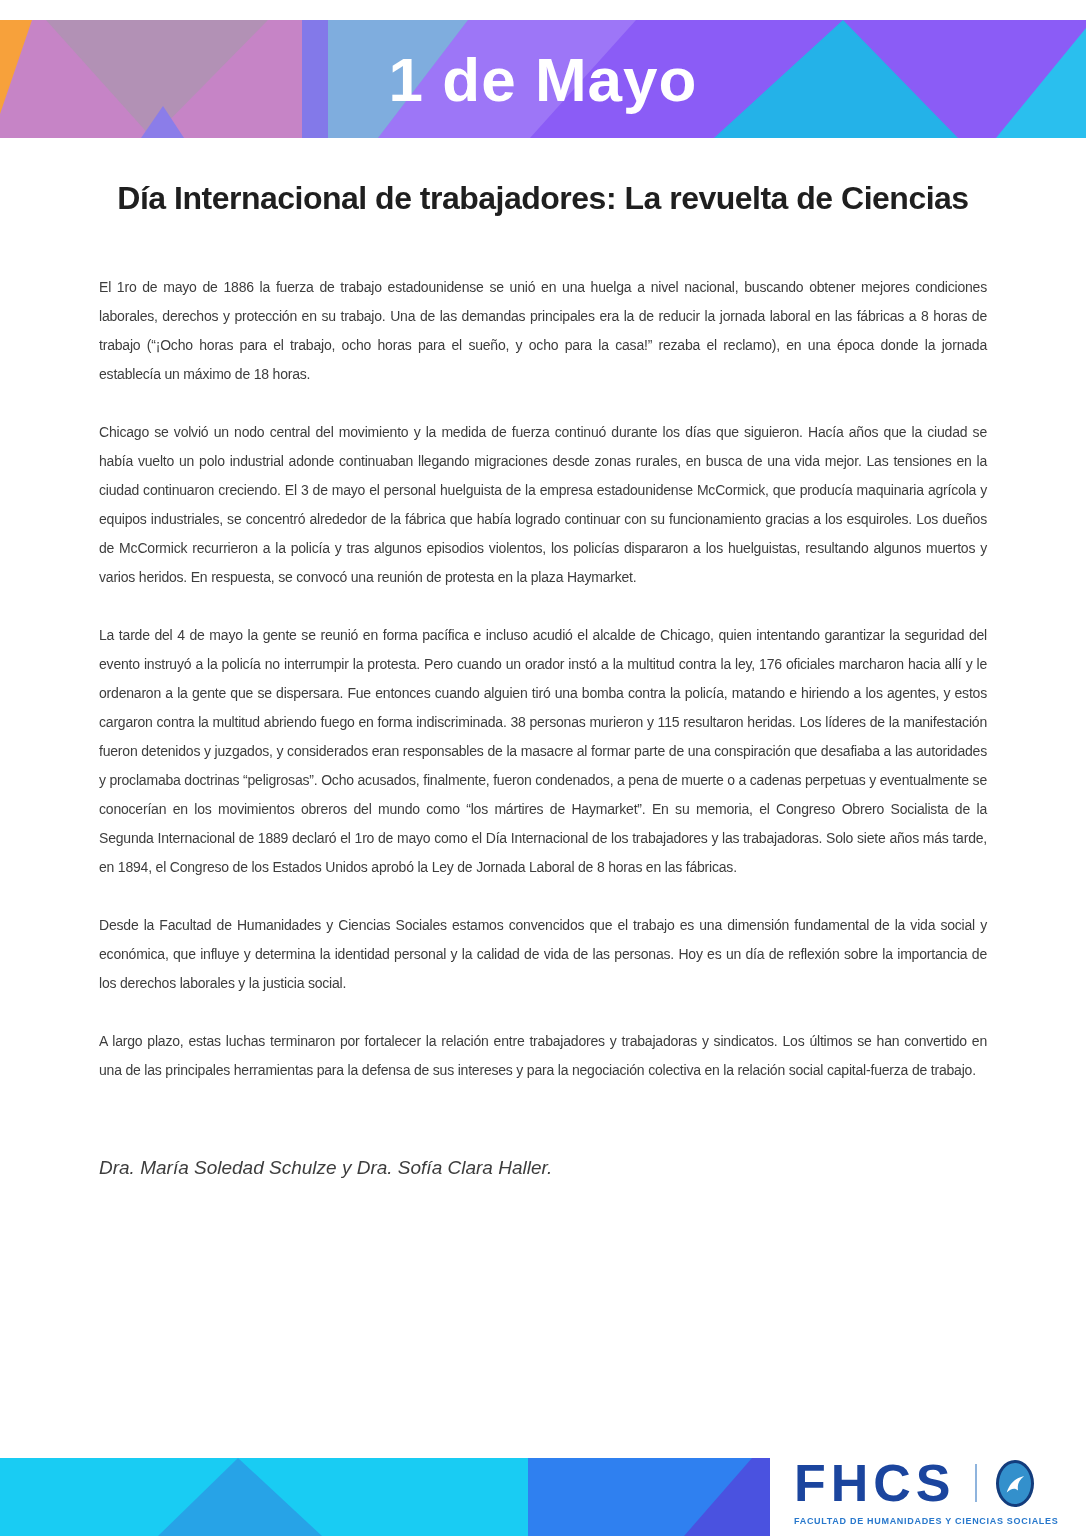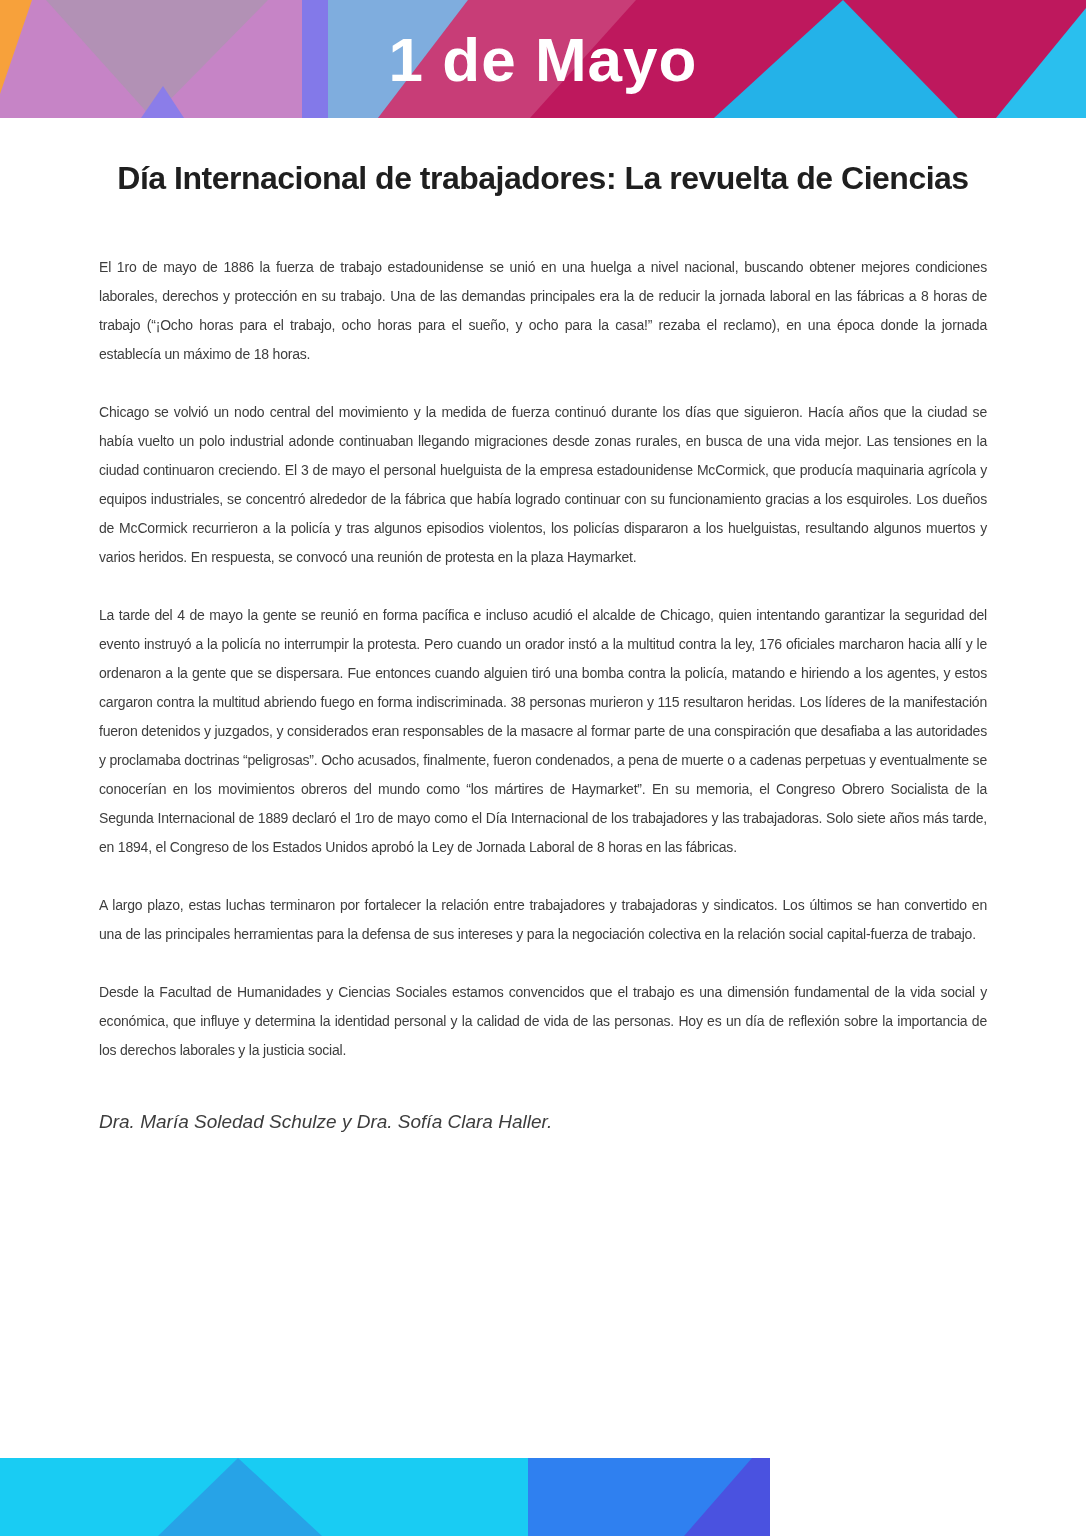--- a/index.html
+++ b/index.html
@@ -11,22 +11,23 @@
     background:#ffffff;
     font-family:"Liberation Sans", sans-serif;
     overflow:hidden;
   }
 
   
   .banner {
     position:relative;
     width:100%;
     height:118px;
-    background:#be185d;
+    background:#8b5cf6;
     overflow:hidden;
+    margin-top:20px;
   }
   .banner .shape { position:absolute; inset:0; }
   .sh-pink        { background:#c684c6; clip-path:polygon(0 0, 302px 0, 302px 100%, 0 100%); }
   .sh-gray        { background:#b291b5; clip-path:polygon(46px 0, 268px 0, 152px 100%); }
   .sh-peri        { background:#8379e9; clip-path:polygon(302px 0, 328px 0, 328px 100%, 302px 100%); }
   .sh-peri-small  { background:#8b7de9; clip-path:polygon(141px 118px, 184px 118px, 163px 86px); }
   .sh-steel       { background:#7fadde; clip-path:polygon(328px 0, 468px 0, 378px 100%, 328px 100%); }
   .sh-steel-light { background:rgba(255,255,255,0.16); clip-path:polygon(468px 0, 636px 0, 530px 100%, 378px 100%); }
   .sh-orange      { background:#f7a13b; clip-path:polygon(0 0, 32px 0, 0 94px); }
   .sh-dkcyan      { background:#24b2e8; clip-path:polygon(843px 0, 714px 100%, 958px 100%); }
@@ -54,21 +55,21 @@
   .doc-body { margin:56px 99px 0; }
   .doc-body p {
     margin:0 0 29px;
     font-size:14px;
     line-height:29px;
     letter-spacing:-0.2px;
     text-align:justify;
     color:#3d3d3d;
   }
   .signature {
-    margin:46px 99px 0;
+    margin:72px 99px 0;
     font-style:italic;
     font-size:19px;
     color:#3d3d3d;
   }
 
   
   .footer-band {
     position:absolute;
     left:0; bottom:0;
     width:770px; height:78px;
@@ -133,26 +134,38 @@
     <div class="shape sh-dkcyan2"></div>
     <div class="banner-title">1 de Mayo</div>
   </div>
 
   <h1 class="doc-title">Día Internacional de trabajadores: La revuelta de Ciencias</h1>
 
   <div class="doc-body">
     <p>El 1ro de mayo de 1886 la fuerza de trabajo estadounidense se unió en una huelga a nivel nacional, buscando obtener mejores condiciones laborales, derechos y protección en su trabajo. Una de las demandas principales era la de reducir la jornada laboral en las fábricas a 8 horas de trabajo (“¡Ocho horas para el trabajo, ocho horas para el sueño, y ocho para la casa!” rezaba el reclamo), en una época donde la jornada establecía un máximo de 18 horas.</p>
     <p>Chicago se volvió un nodo central del movimiento y la medida de fuerza continuó durante los días que siguieron. Hacía años que la ciudad se había vuelto un polo industrial adonde continuaban llegando migraciones desde zonas rurales, en busca de una vida mejor. Las tensiones en la ciudad continuaron creciendo. El 3 de mayo el personal huelguista de la empresa estadounidense McCormick, que producía maquinaria agrícola y equipos industriales, se concentró alrededor de la fábrica que había logrado continuar con su funcionamiento gracias a los esquiroles. Los dueños de McCormick recurrieron a la policía y tras algunos episodios violentos, los policías dispararon a los huelguistas, resultando algunos muertos y varios heridos. En respuesta, se convocó una reunión de protesta en la plaza Haymarket.</p>
     <p>La tarde del 4 de mayo la gente se reunió en forma pacífica e incluso acudió el alcalde de Chicago, quien intentando garantizar la seguridad del evento instruyó a la policía no interrumpir la protesta. Pero cuando un orador instó a la multitud contra la ley, 176 oficiales marcharon hacia allí y le ordenaron a la gente que se dispersara. Fue entonces cuando alguien tiró una bomba contra la policía, matando e hiriendo a los agentes, y estos cargaron contra la multitud abriendo fuego en forma indiscriminada. 38 personas murieron y 115 resultaron heridas. Los líderes de la manifestación fueron detenidos y juzgados, y considerados eran responsables de la masacre al formar parte de una conspiración que desafiaba a las autoridades y proclamaba doctrinas “peligrosas”. Ocho acusados, finalmente, fueron condenados, a pena de muerte o a cadenas perpetuas y eventualmente se conocerían en los movimientos obreros del mundo como “los mártires de Haymarket”. En su memoria, el Congreso Obrero Socialista de la Segunda Internacional de 1889 declaró el 1ro de mayo como el Día Internacional de los trabajadores y las trabajadoras. Solo siete años más tarde, en 1894, el Congreso de los Estados Unidos aprobó la Ley de Jornada Laboral de 8 horas en las fábricas.</p>
+    <p>Desde la Facultad de Humanidades y Ciencias Sociales estamos convencidos que el trabajo es una dimensión fundamental de la vida social y económica, que influye y determina la identidad personal y la calidad de vida de las personas. Hoy es un día de reflexión sobre la importancia de los derechos laborales y la justicia social.</p>
     <p>A largo plazo, estas luchas terminaron por fortalecer la relación entre trabajadores y trabajadoras y sindicatos. Los últimos se han convertido en una de las principales herramientas para la defensa de sus intereses y para la negociación colectiva en la relación social capital-fuerza de trabajo.</p>
-    <p>Desde la Facultad de Humanidades y Ciencias Sociales estamos convencidos que el trabajo es una dimensión fundamental de la vida social y económica, que influye y determina la identidad personal y la calidad de vida de las personas. Hoy es un día de reflexión sobre la importancia de los derechos laborales y la justicia social.</p>
   </div>
 
   <div class="signature">Dra. María Soledad Schulze y Dra. Sofía Clara Haller.</div>
 
   <div class="footer-band">
     <div class="shape fb-tri"></div>
     <div class="shape fb-royal"></div>
     <div class="shape fb-violet"></div>
   </div>
 
+  <div class="footer-logo">
+    <div class="logo-row">
+      <span class="logo-acronym">FHCS</span>
+      <span class="logo-sep"></span>
+      <span class="logo-badge">
+        <svg viewBox="0 0 24 24" aria-hidden="true">
+          <path d="M2 18 C 8 10, 14 8, 22 8.5 C 16 11, 13.5 14, 12.5 19.5 C 10.5 15.5, 6.5 16, 2 18 Z" fill="#ffffff"></path>
+        </svg>
+      </span>
+    </div>
+    <div class="logo-caption">FACULTAD DE HUMANIDADES Y CIENCIAS SOCIALES</div>
+  </div>
 
 </div>
 
 </body></html>

